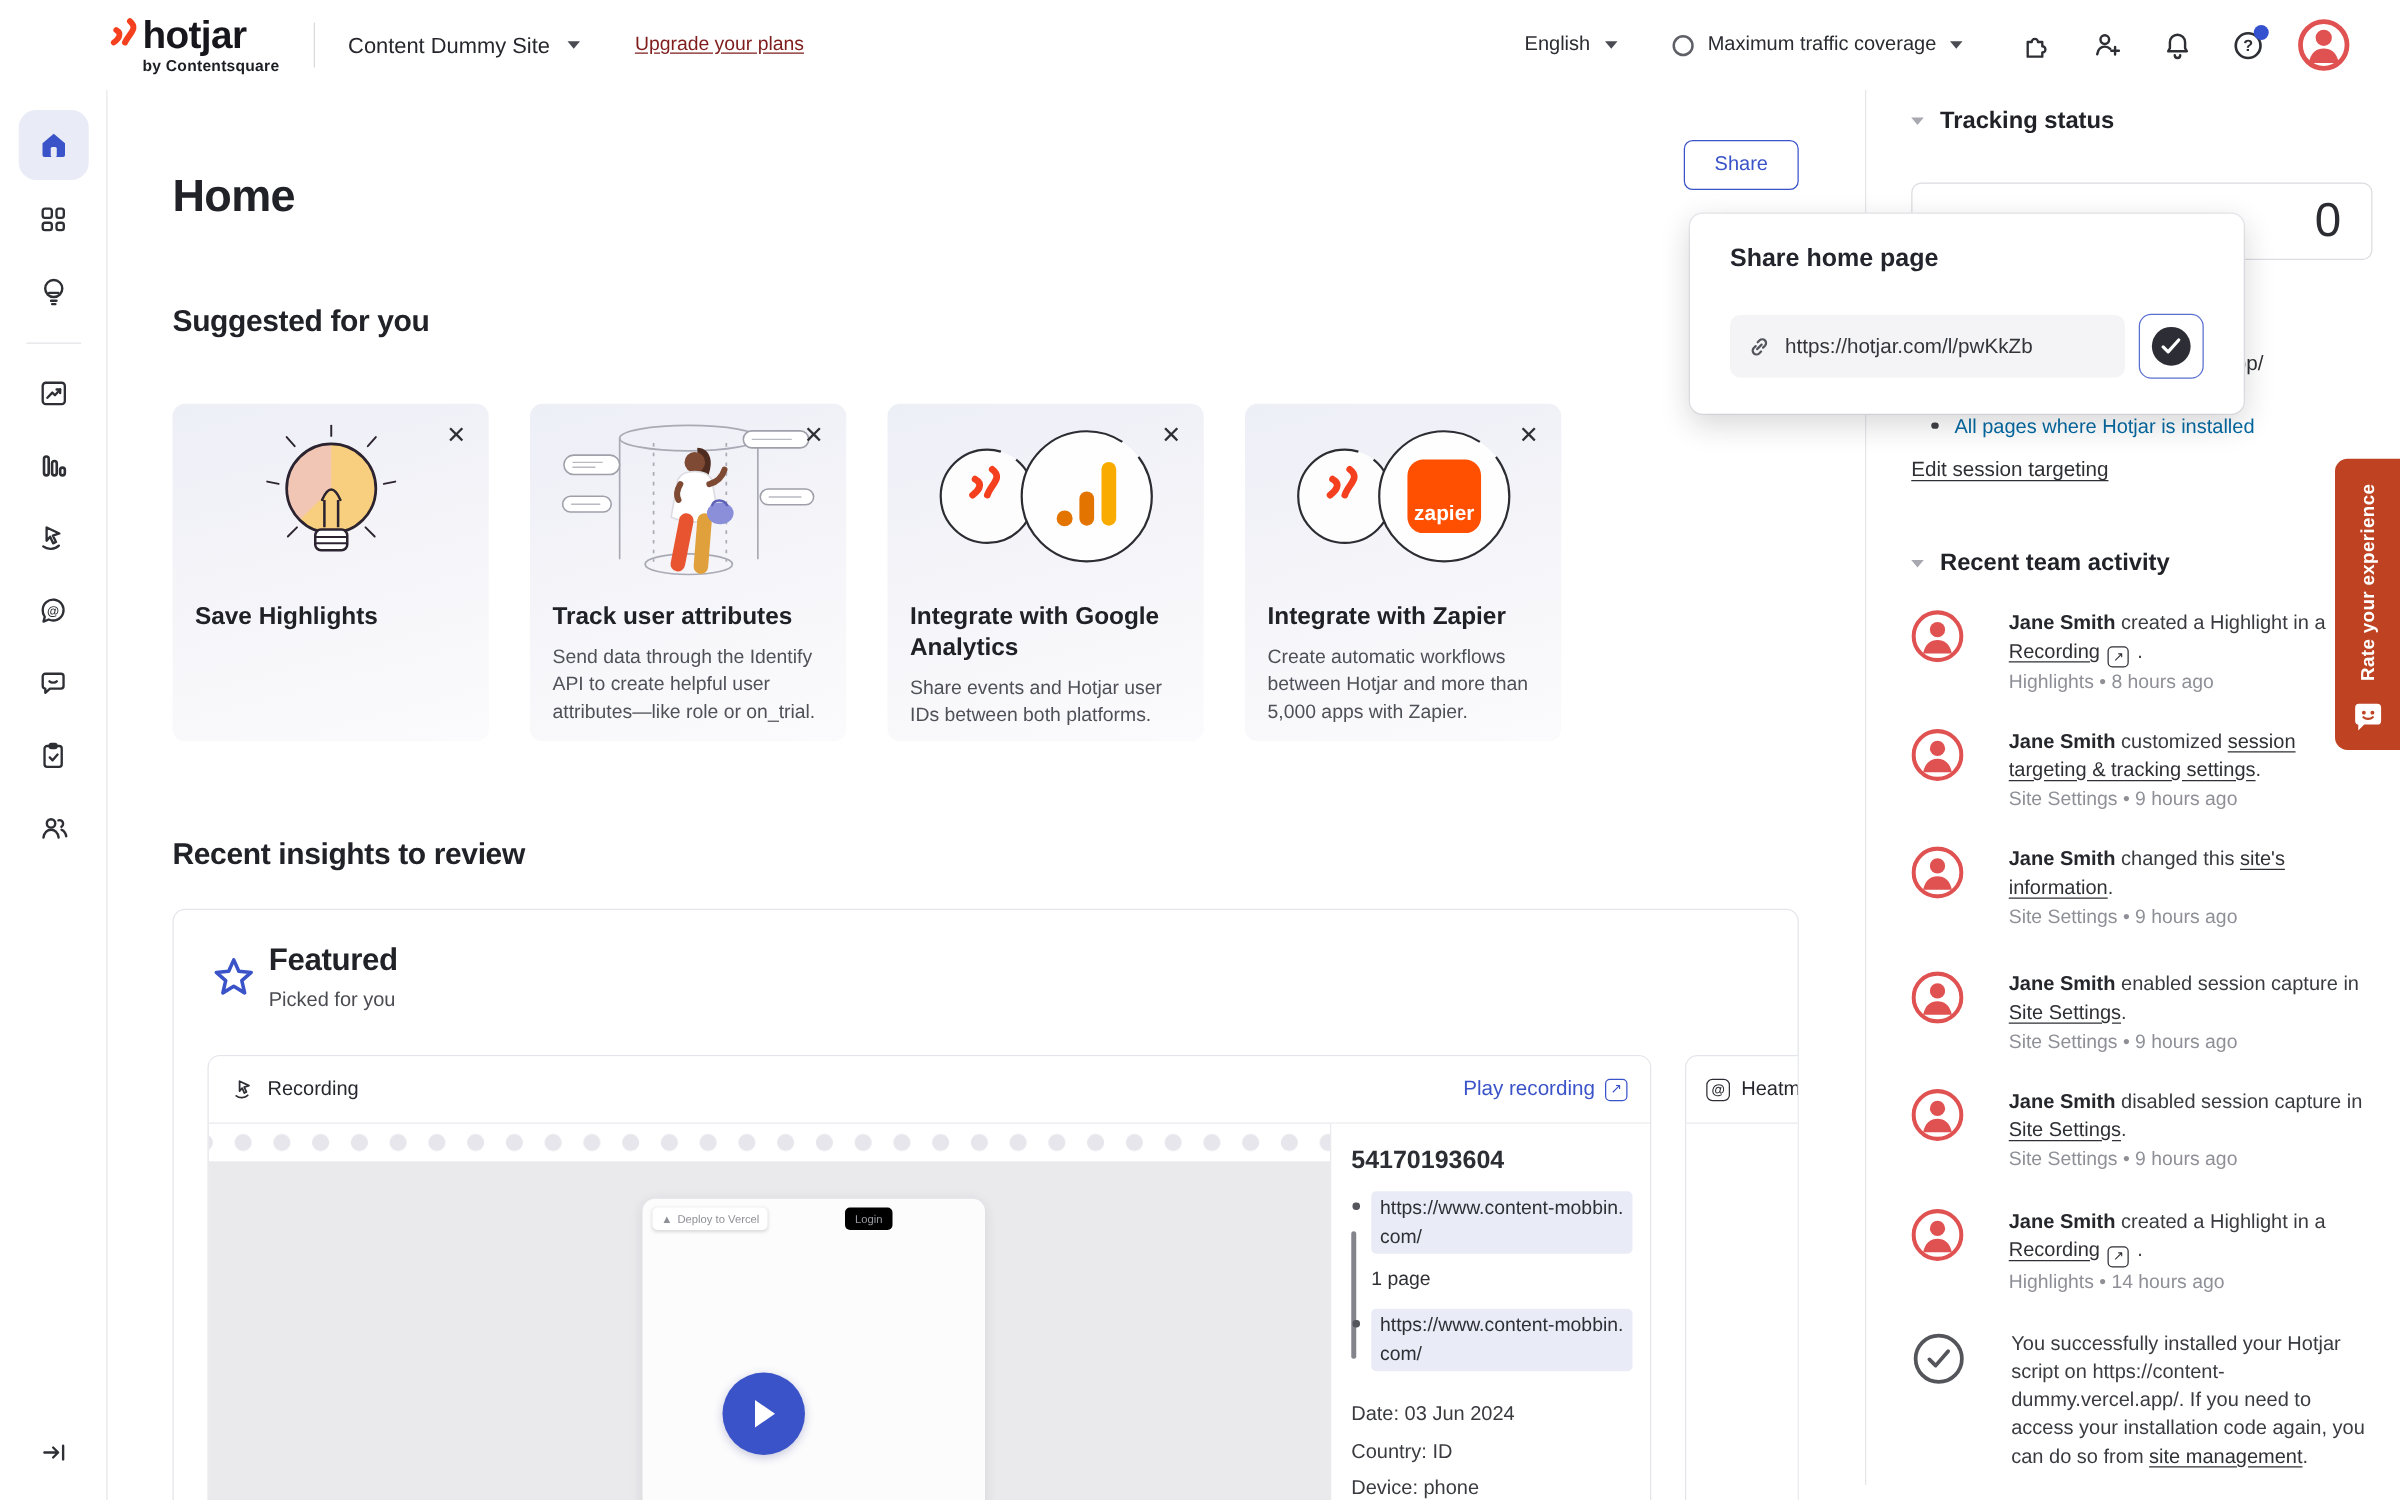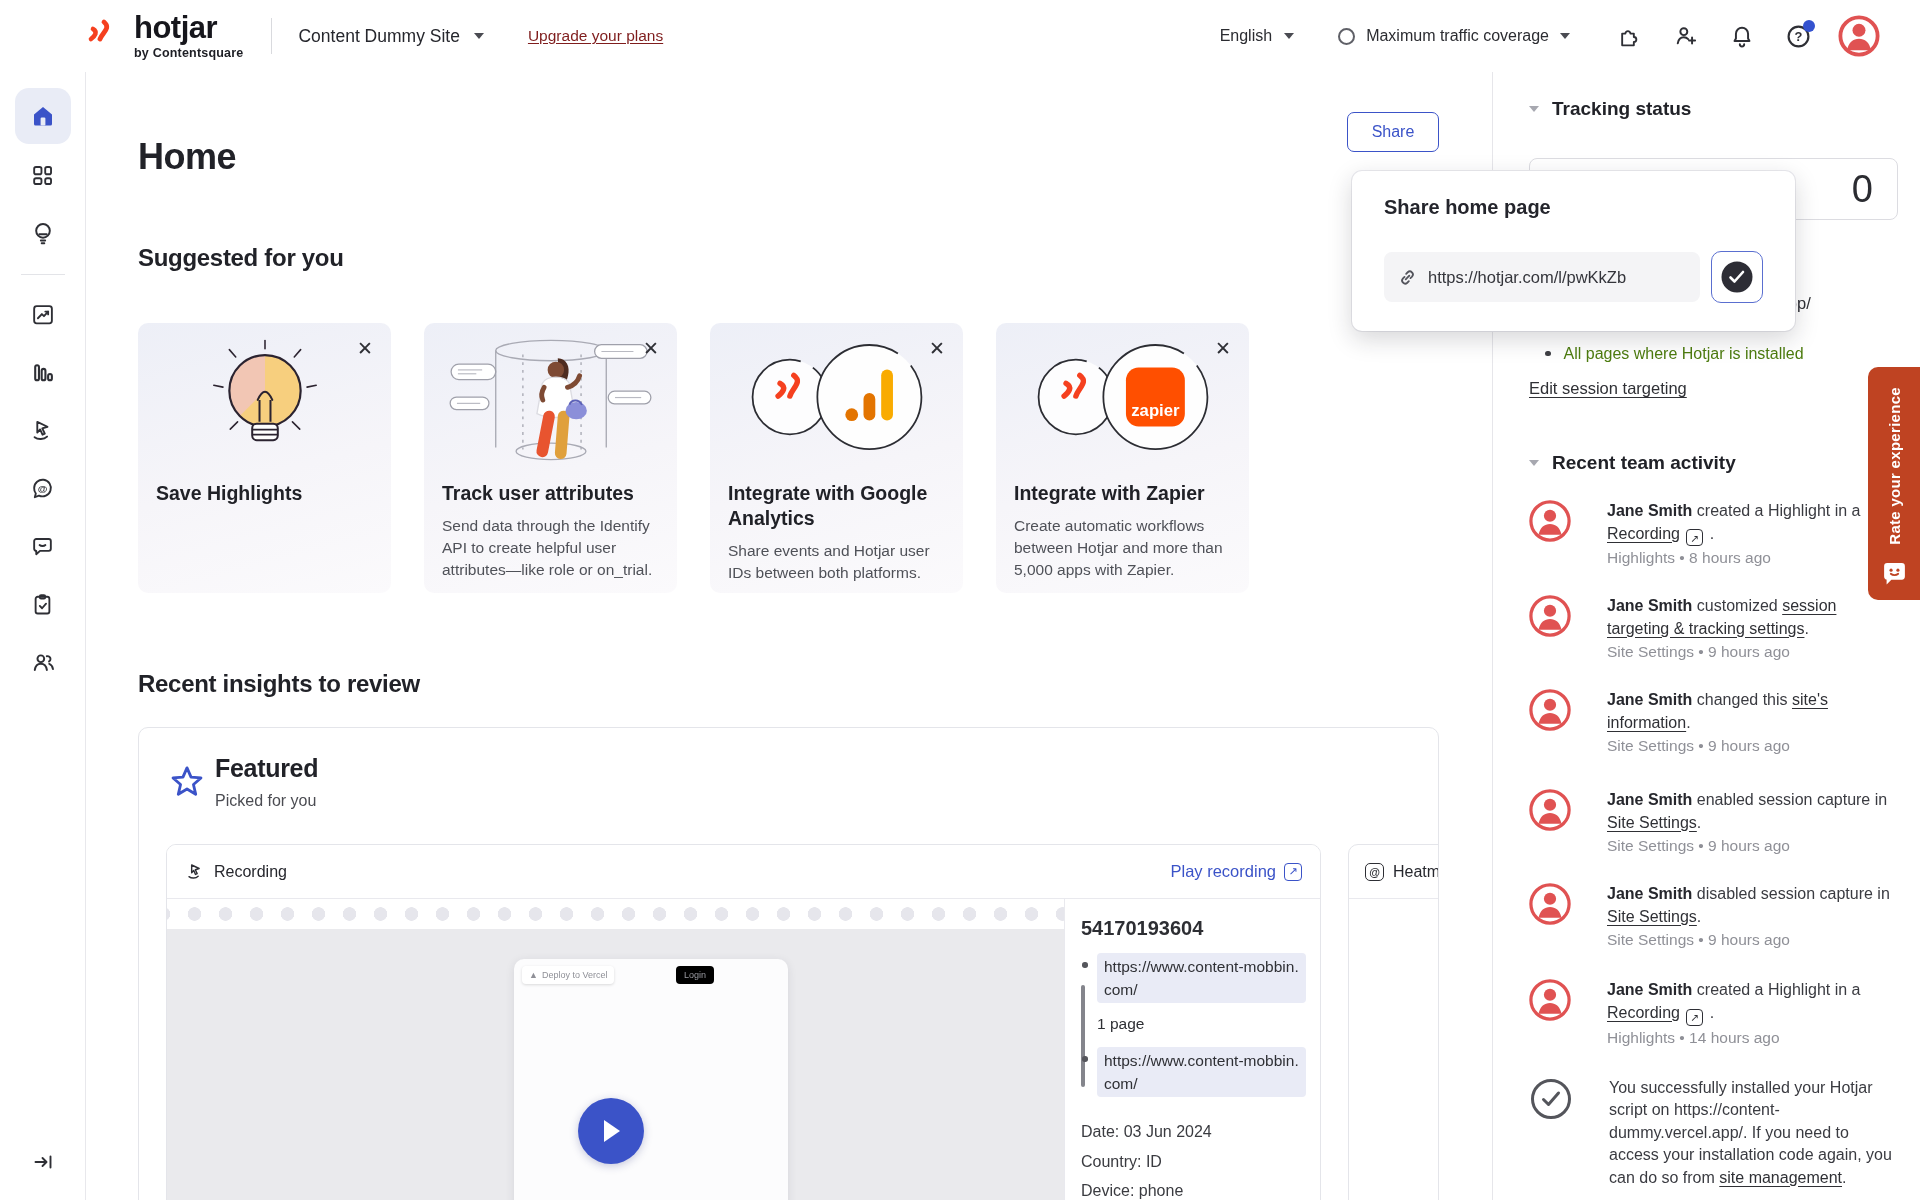--- a/index.html
+++ b/index.html
@@ -2,21 +2,21 @@
 <html><head>
 <meta charset="utf-8">
 <style>
   *{box-sizing:border-box}
   html,body{margin:0;padding:0}
   body{font-family:"Liberation Sans","DejaVu Sans",sans-serif;color:#2b2c31;background:#fff}
   .app{position:relative;width:1920px;height:1200px;background:#fff;overflow:hidden}
 
   
   .topbar{position:absolute;left:0;top:0;width:1920px;height:72px;display:flex;align-items:center;padding:0 40px 0 84px;background:#fff;z-index:20}
-  .brand{display:flex;align-items:center;gap:20px}
+  .brand{display:flex;align-items:flex-start;gap:0}
   .brand-text{display:flex;flex-direction:column;line-height:1}
   .brand-name{font-size:31px;font-weight:700;letter-spacing:-0.5px;color:#16161c}
   .brand-by{font-size:12.5px;font-weight:700;color:#1d1e24;margin-top:4px;letter-spacing:.2px}
   .vdiv{width:1px;height:36px;background:#d9dade;margin:0 26px 0 28px}
   .site-sel{display:flex;align-items:center;gap:14px;font-size:17.5px;color:#26272d;cursor:pointer}
   .caret{width:0;height:0;border-left:5.5px solid transparent;border-right:5.5px solid transparent;border-top:6.5px solid #4a4b52}
   .caret.light{border-top-color:#a7a8b0}
   .upgrade{margin-left:44px;font-size:15.5px;color:#7f1d1d;text-decoration:underline;text-underline-offset:2px;cursor:pointer}
   .top-spacer{flex:1}
   .lang{display:flex;align-items:center;gap:12px;font-size:16px;cursor:pointer}
@@ -77,28 +77,28 @@
   .chip{display:inline-block;background:#e9ebf6;border-radius:4px;padding:2px 7px;font-size:15.5px;line-height:23px;color:#2f3035;max-width:210px;word-break:break-all}
   .page-count{font-size:15.5px;color:#2f3035;margin:12px 0 14px}
   .rec-meta{margin-top:20px;font-size:16px;color:#3a3b40}
   .rec-meta div{line-height:29.5px}
 
   .hm-card{position:absolute;left:1209px;top:116px;width:320px;height:460px;border:1px solid #e4e5ea;border-radius:10px;background:#fff;overflow:hidden}
   .hm-head{height:54px;display:flex;align-items:center;gap:9px;padding:0 16px;border-bottom:1px solid #e9e9ee;font-size:16px;color:#26272d}
   .at-ic{display:inline-flex;width:19px;height:18px;border:1.6px solid #2e2f35;border-radius:5px;align-items:center;justify-content:center;font-size:11px;font-weight:700;color:#2e2f35}
 
   
-  .rpanel{position:absolute;left:1492px;top:72px;width:428px;height:1128px;border-left:1px solid #e6e6ea;background:#fff;padding:0 18px 0 36px;overflow:hidden}
+  .rpanel{position:absolute;left:1492px;top:60px;width:428px;height:1128px;border-left:1px solid #e6e6ea;background:#fff;padding:0 18px 0 36px;overflow:hidden}
   .sec-head{display:flex;align-items:center;gap:13px;cursor:pointer}
   .sec-title{font-size:19px;font-weight:700;color:#212228}
   .tr-head{margin-top:26px}
   .stat-box{margin-top:38px;width:369px;height:62px;border:1px solid #dcdce1;border-radius:8px;display:flex;align-items:center;justify-content:flex-end;padding-right:24px;font-size:38px;color:#2b2c31}
   .track-url{margin-top:74px;margin-left:16px;font-size:16.5px;color:#2f3035;white-space:nowrap}
   .bullet{display:inline-block;width:5.5px;height:5.5px;border-radius:50%;background:#3f4045;margin-right:13px;vertical-align:3px}
-  .track-scope{margin-top:32px;margin-left:16px;font-size:16px;color:#4d7c0f}
+  .track-scope{margin-top:32px;margin-left:16px;font-size:16px;color:#0369a1}
   .edit-link{margin-top:16px;font-size:16.5px;color:#2f3035;text-decoration:underline;text-underline-offset:2.5px;cursor:pointer;display:inline-block}
   .act-head{margin-top:54px}
   .act-item{display:flex;gap:36px;margin-top:28px}
   .act-item.first{margin-top:26px}
   .act-avatar{flex:none}
   .act-text{font-size:16px;line-height:22.5px;color:#3a3b41;max-width:320px}
   .act-text b{color:#26272d}
   .alink{color:#2f3035;text-decoration:underline;text-underline-offset:2.5px;cursor:pointer}
   .act-meta{font-size:15.5px;color:#8f9097;margin-top:3px}
   .ext.dk{width:17px;height:17px;border-color:#2e2f35;color:#2e2f35;font-size:10.5px;vertical-align:-3px;margin:0 2px}

